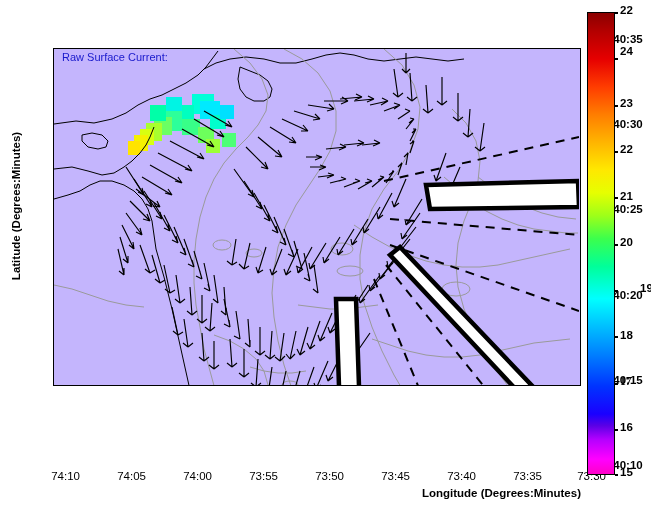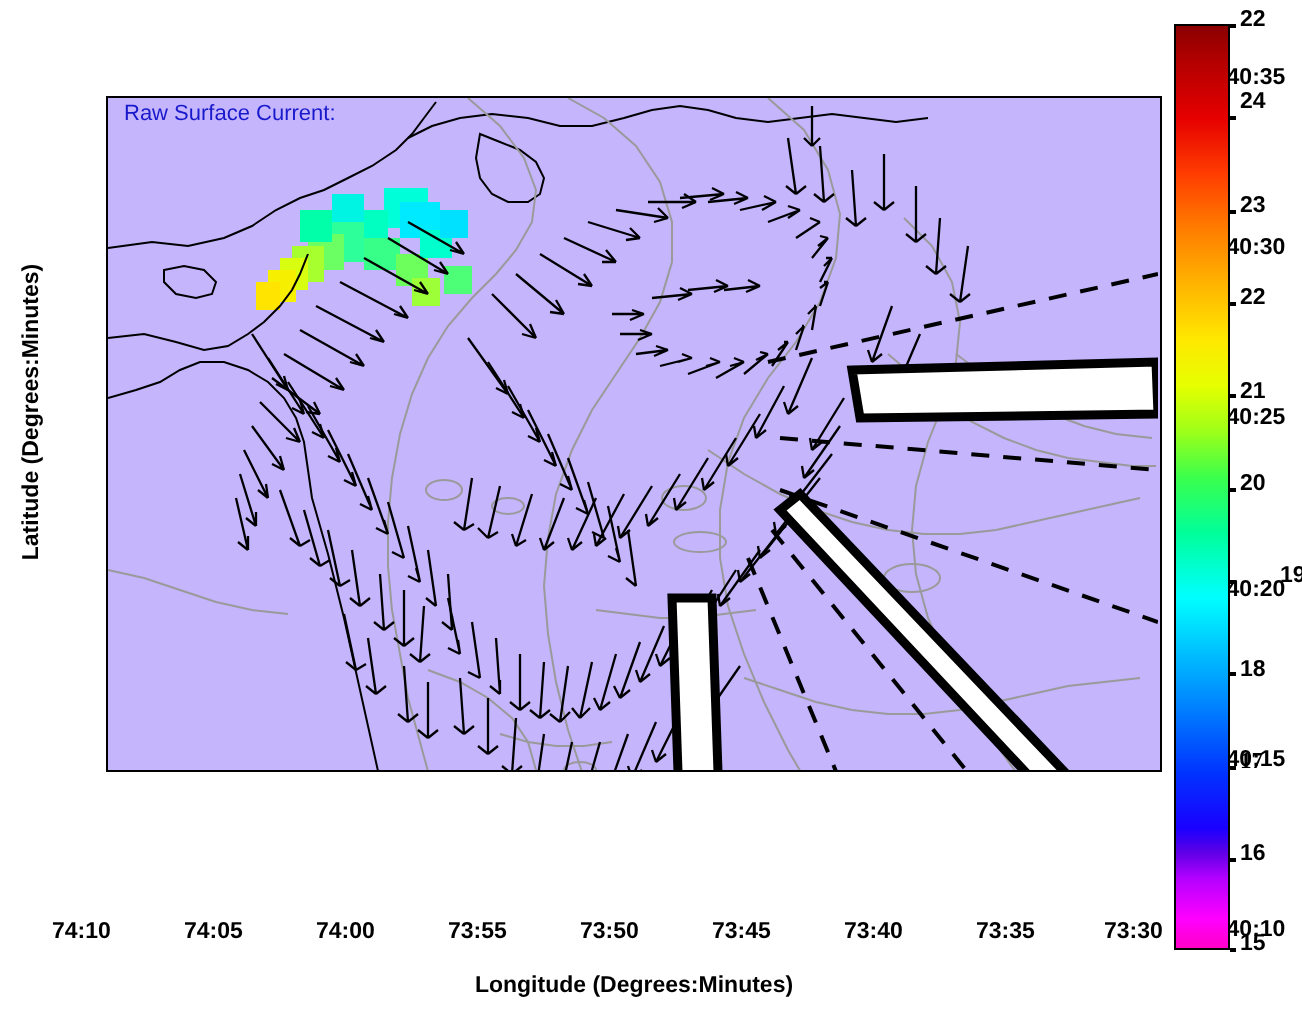--- a/index.html
+++ b/index.html
@@ -17,26 +17,26 @@
   .plot svg{position:absolute;left:0;top:0;}
 
   .annot{position:absolute;color:#1919cc;font-size:11px;white-space:nowrap;
          line-height:15px;}
   .annot.l1{left:62px;top:50px;}
   .annot.l2{left:59px;top:66px;}
 
   
   .ytick{position:absolute;right:0;width:46px;text-align:center;font-size:11.5px;
          color:#000;font-weight:bold;}
-  .xtick{position:absolute;top:460px;width:54px;text-align:left;font-size:11.5px;
-         color:#000;font-weight:bold;}
+  .xtick{position:absolute;top:470px;width:54px;text-align:right;font-size:11.5px;
+         color:#000;font-weight:normal;}
   .ylabel{position:absolute;left:-94px;top:200px;width:220px;text-align:center;
           font-size:11.5px;color:#000;font-weight:bold;
           transform:rotate(-90deg);transform-origin:50% 50%;}
-  .xlabel{position:absolute;left:53px;top:487px;width:528px;text-align:center;
+  .xlabel{position:absolute;left:53px;top:487px;width:528px;text-align:right;
           font-size:11.5px;color:#000;font-weight:bold;}
 
   
   .cbar{position:absolute;left:587px;top:12px;width:28px;height:463px;
         border:1.5px solid #000;box-sizing:border-box;
         background:linear-gradient(to top,
           #ff00c8 0%, #ff00ff 3.2%, #b400ff 7.5%, #5a00e6 10.5%,
           #1a00ff 13%, #0033ff 19%, #0080ff 26%, #00bfff 32%,
           #00ffff 38%, #00ff9a 45%, #3bff4d 51%, #9dff19 56%,
           #e6ff00 61%, #ffe800 66%, #ffb400 72%, #ff7d00 78%,

